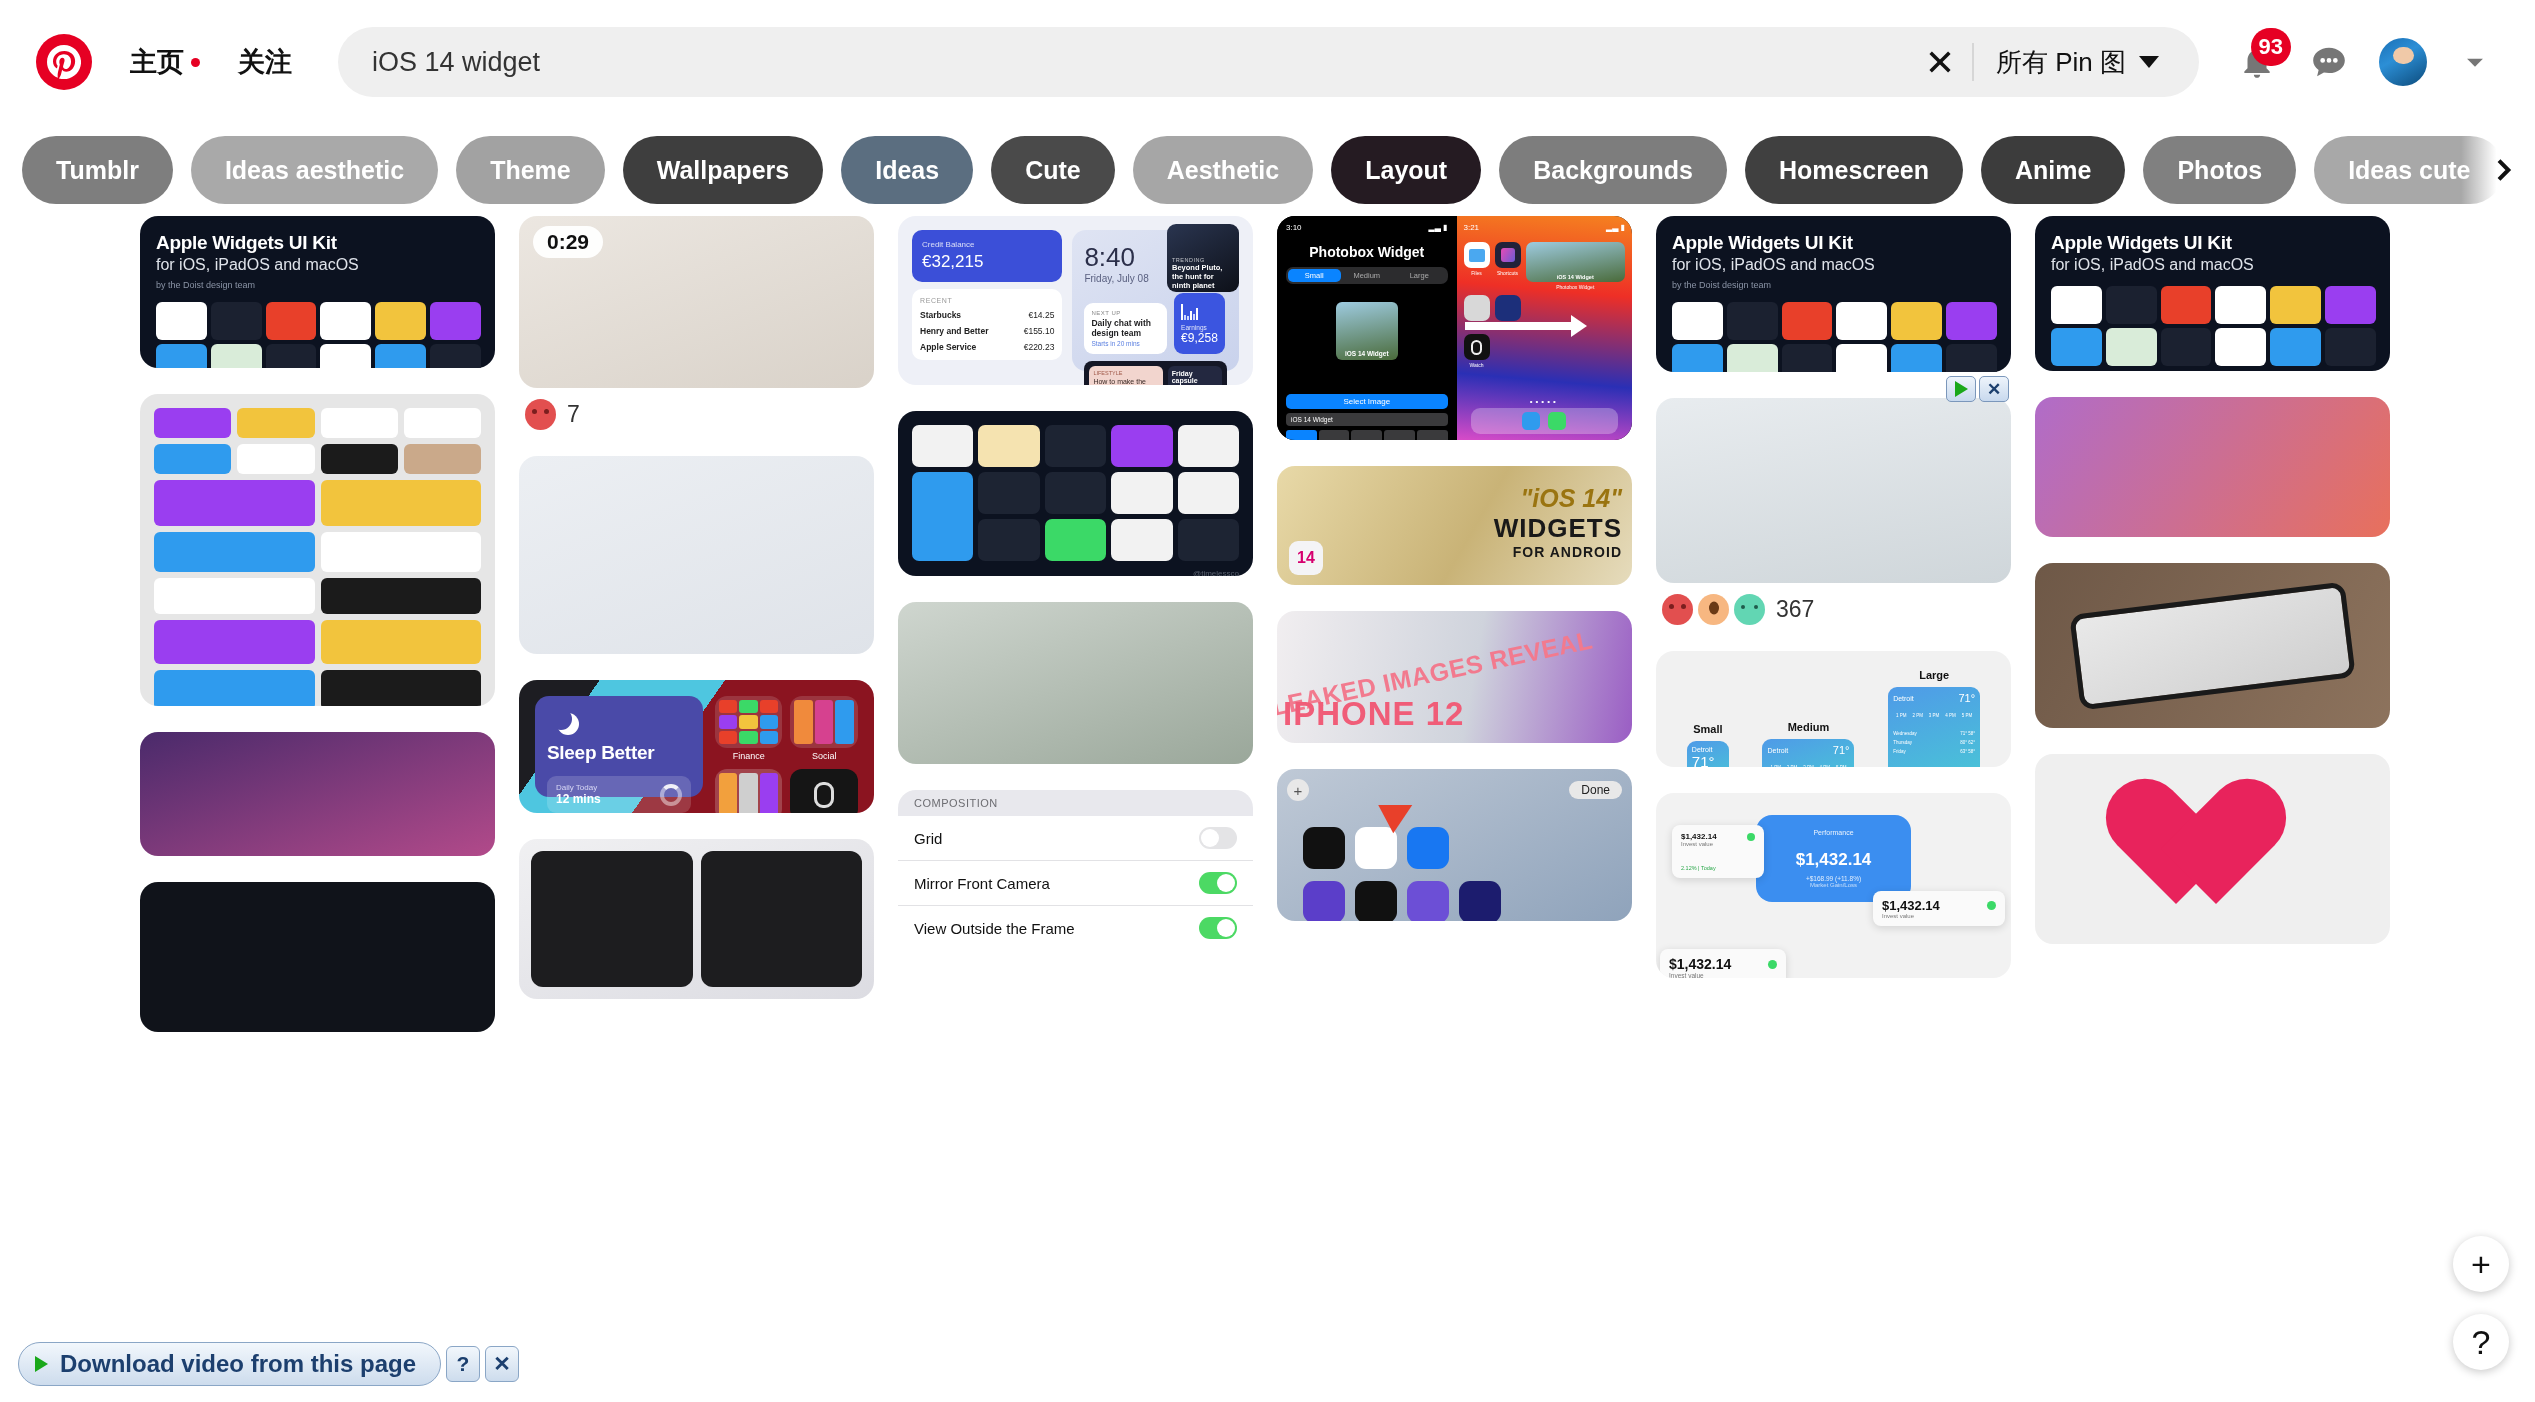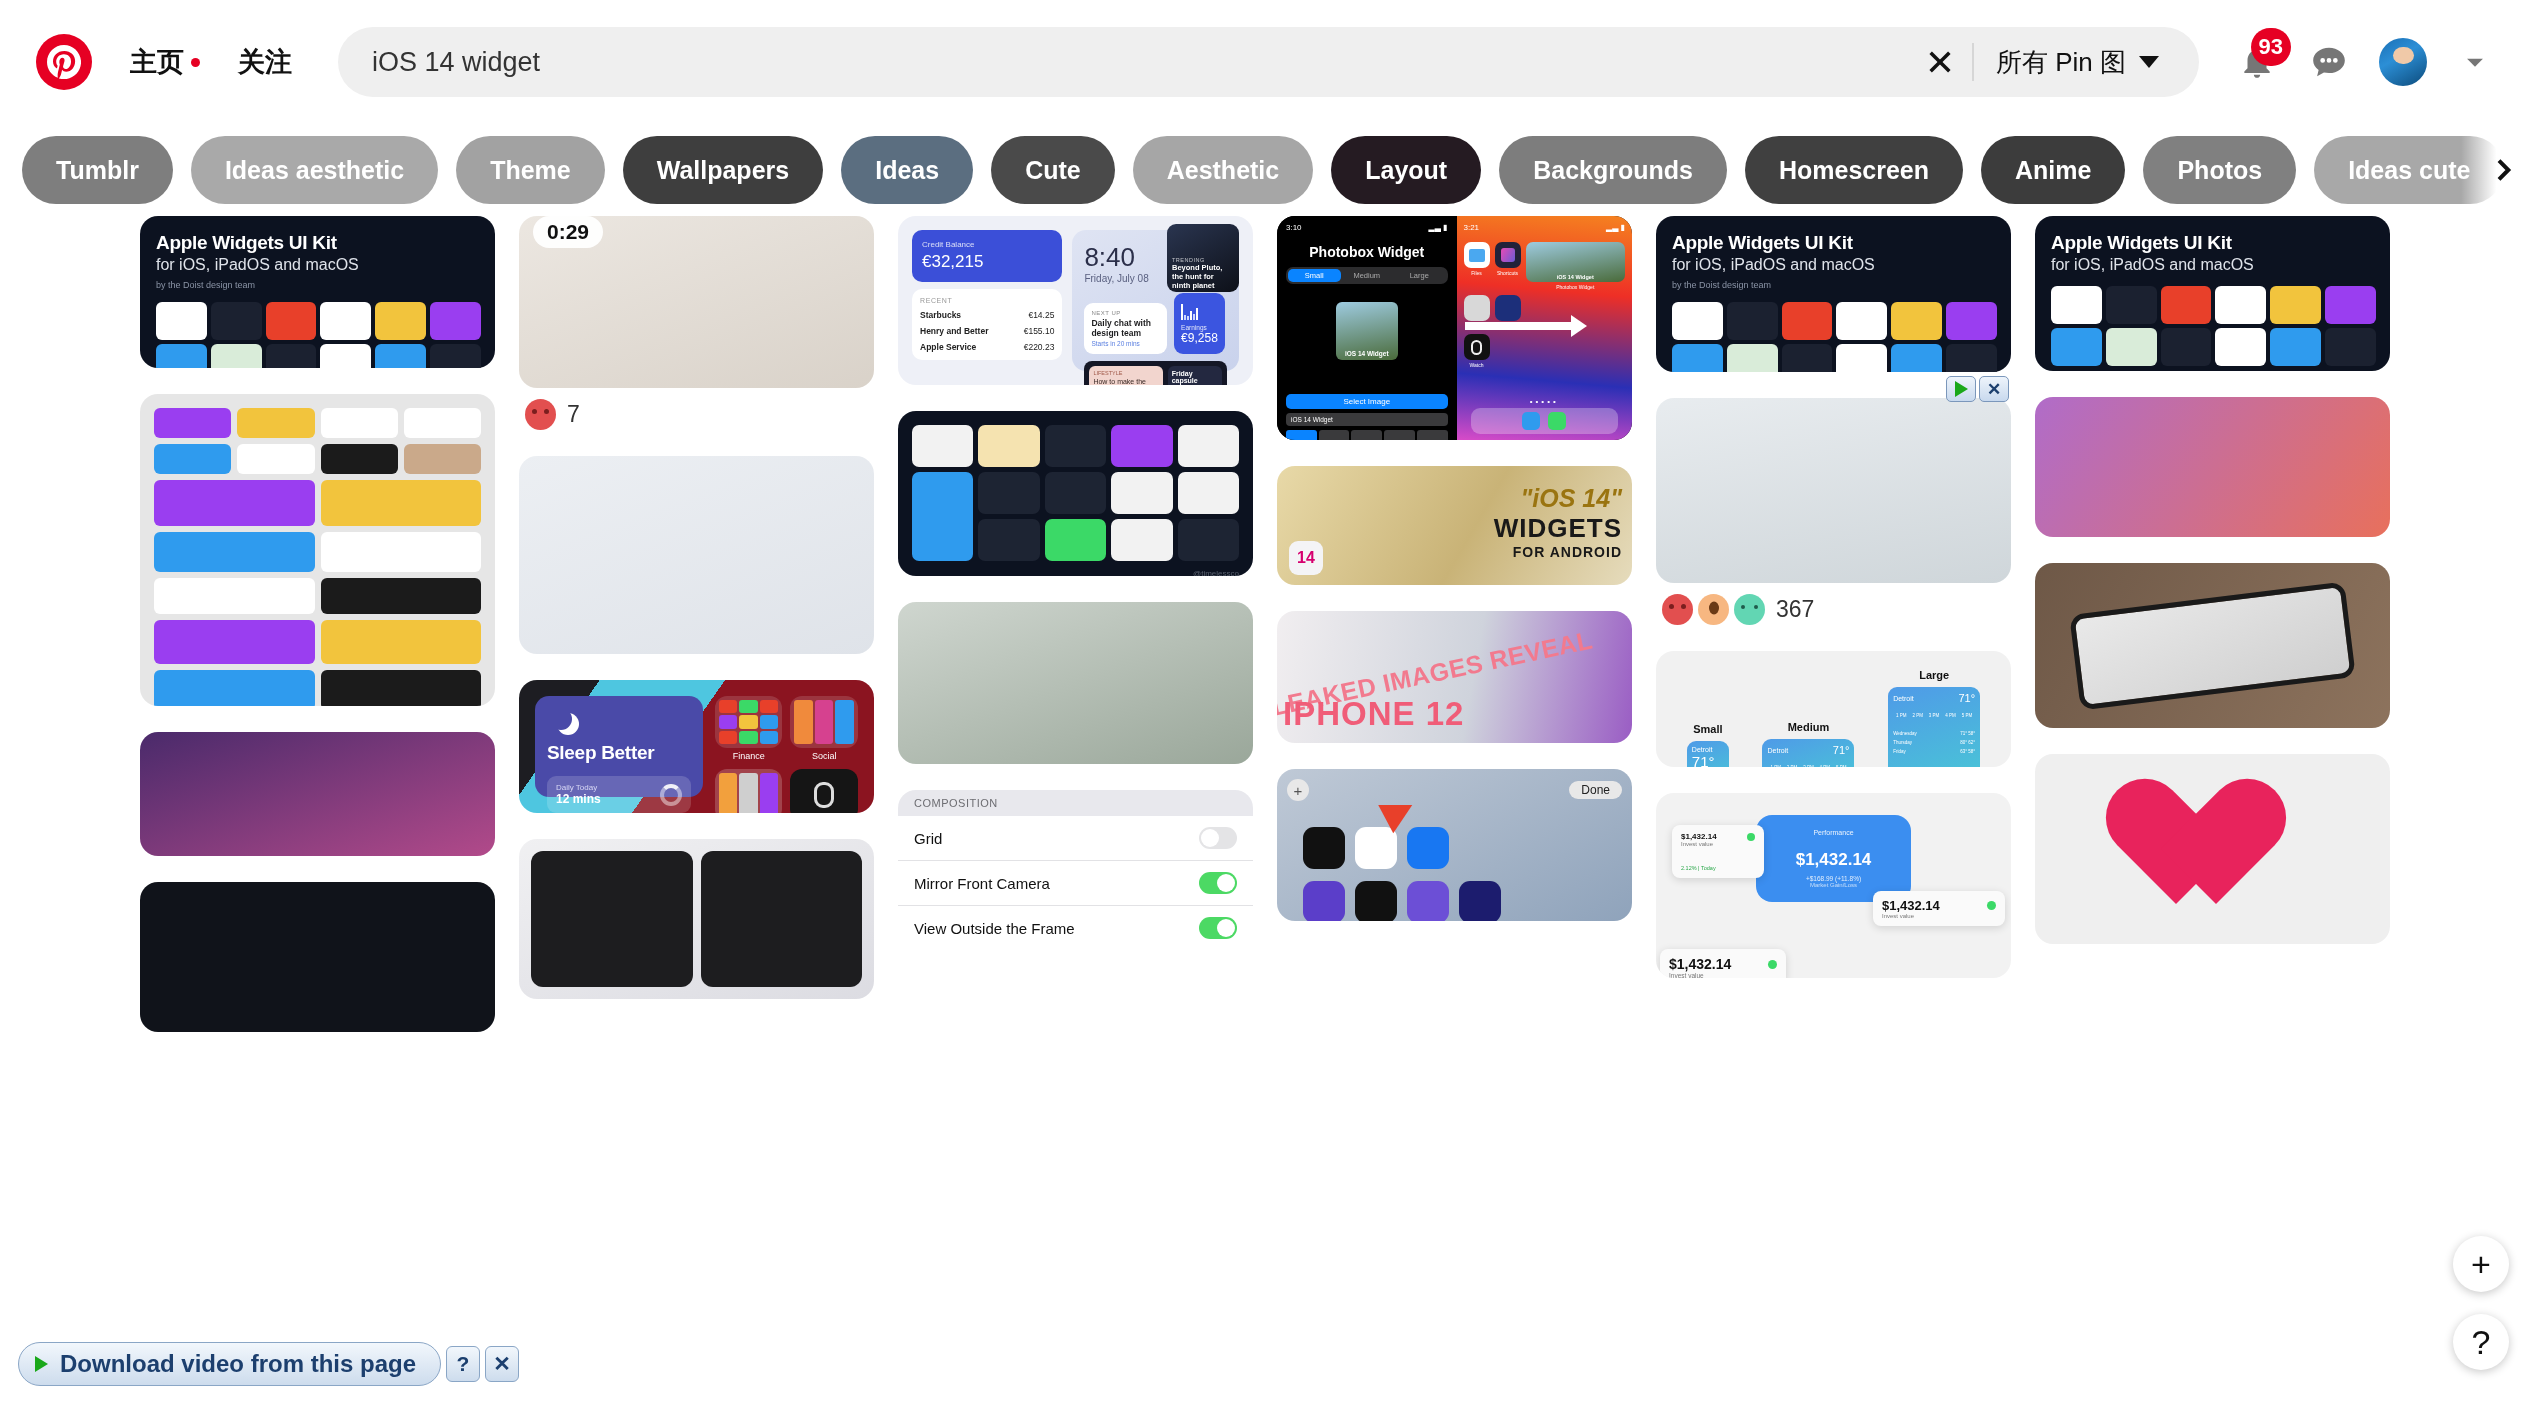--- a/index.html
+++ b/index.html
@@ -129,21 +129,21 @@
   }
   .col { width: 355px; flex: 0 0 355px; display: flex; flex-direction: column; gap: 26px; }
 
   .pin { position: relative; width: 100%; }
   .pin-img {
     width: 100%; border-radius: 18px; overflow: hidden;
     position: relative; background: #e9e9e9;
   }
 
   .dur-badge {
-    position: absolute; top: 0; left: 14px;
+    position: absolute; top: 10px; left: 14px;
     background: rgba(255,255,255,0.94);
     border-radius: 16px; padding: 4px 14px;
     font-size: 21px; font-weight: bold; color: #111;
     z-index: 5;
   }
   .reactions {
     display: flex; align-items: center; gap: 5px;
     margin-top: 11px; padding-left: 6px;
   }
   .emoji { width: 31px; height: 31px; border-radius: 50%; flex: 0 0 auto; }

